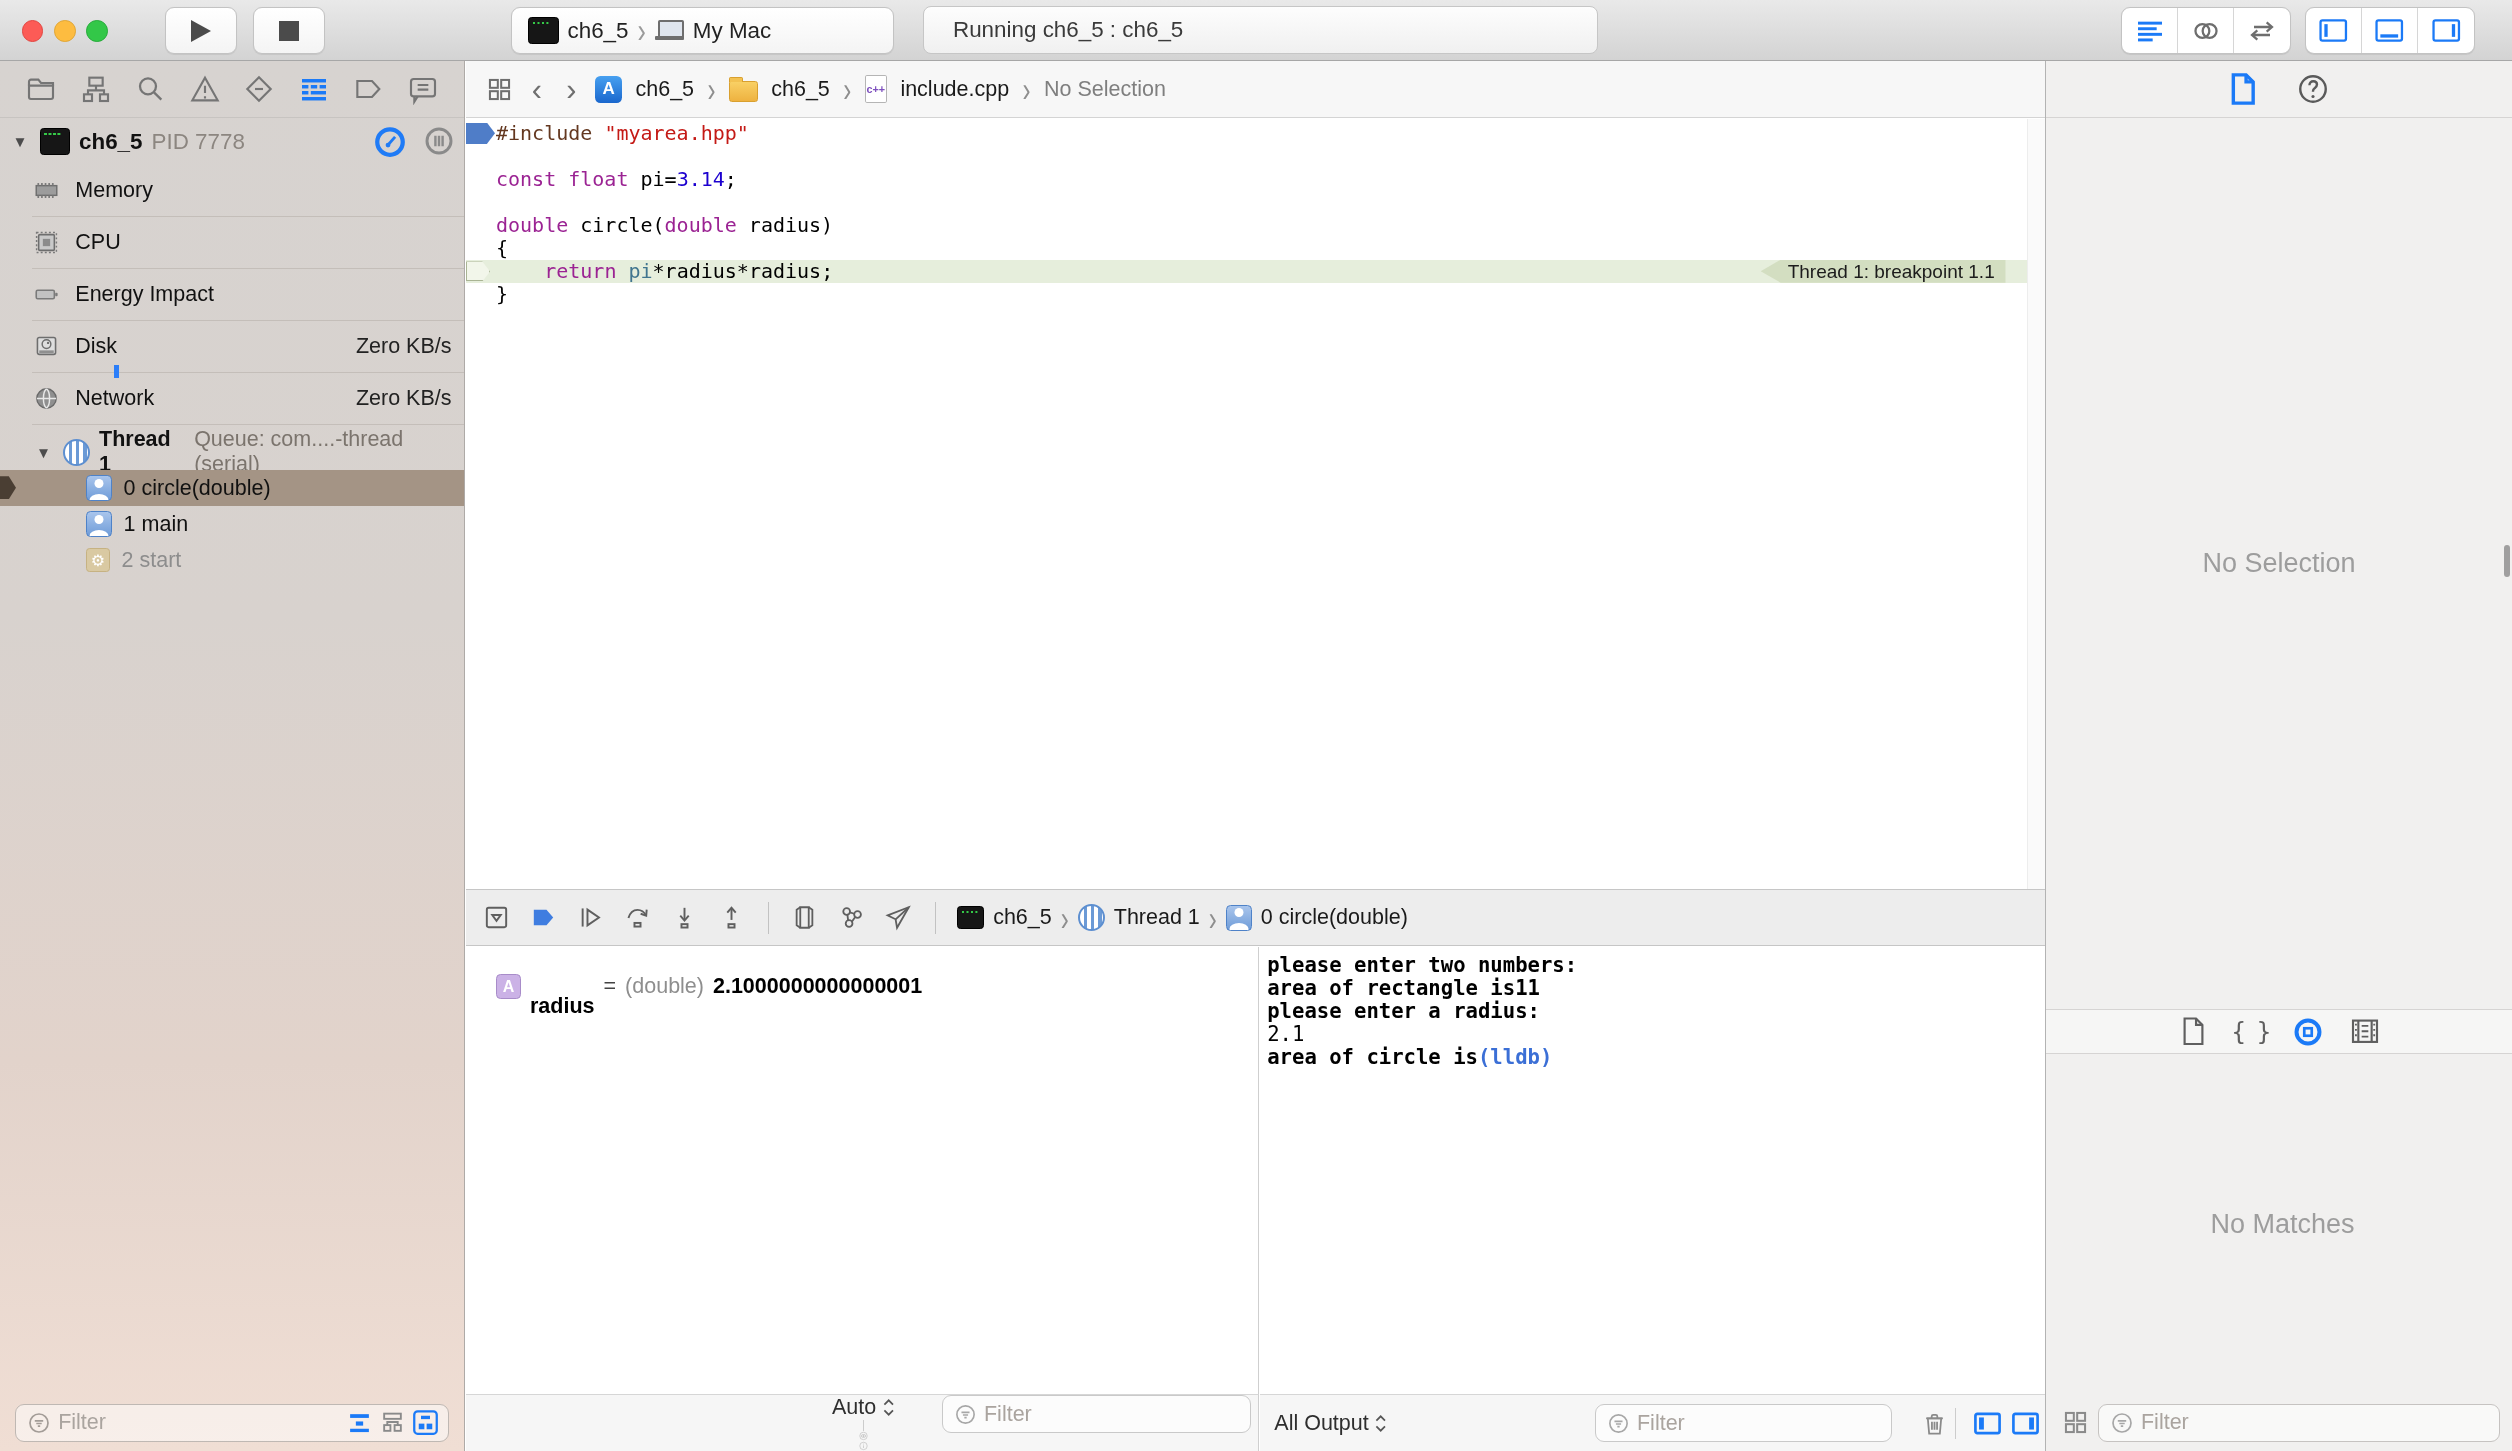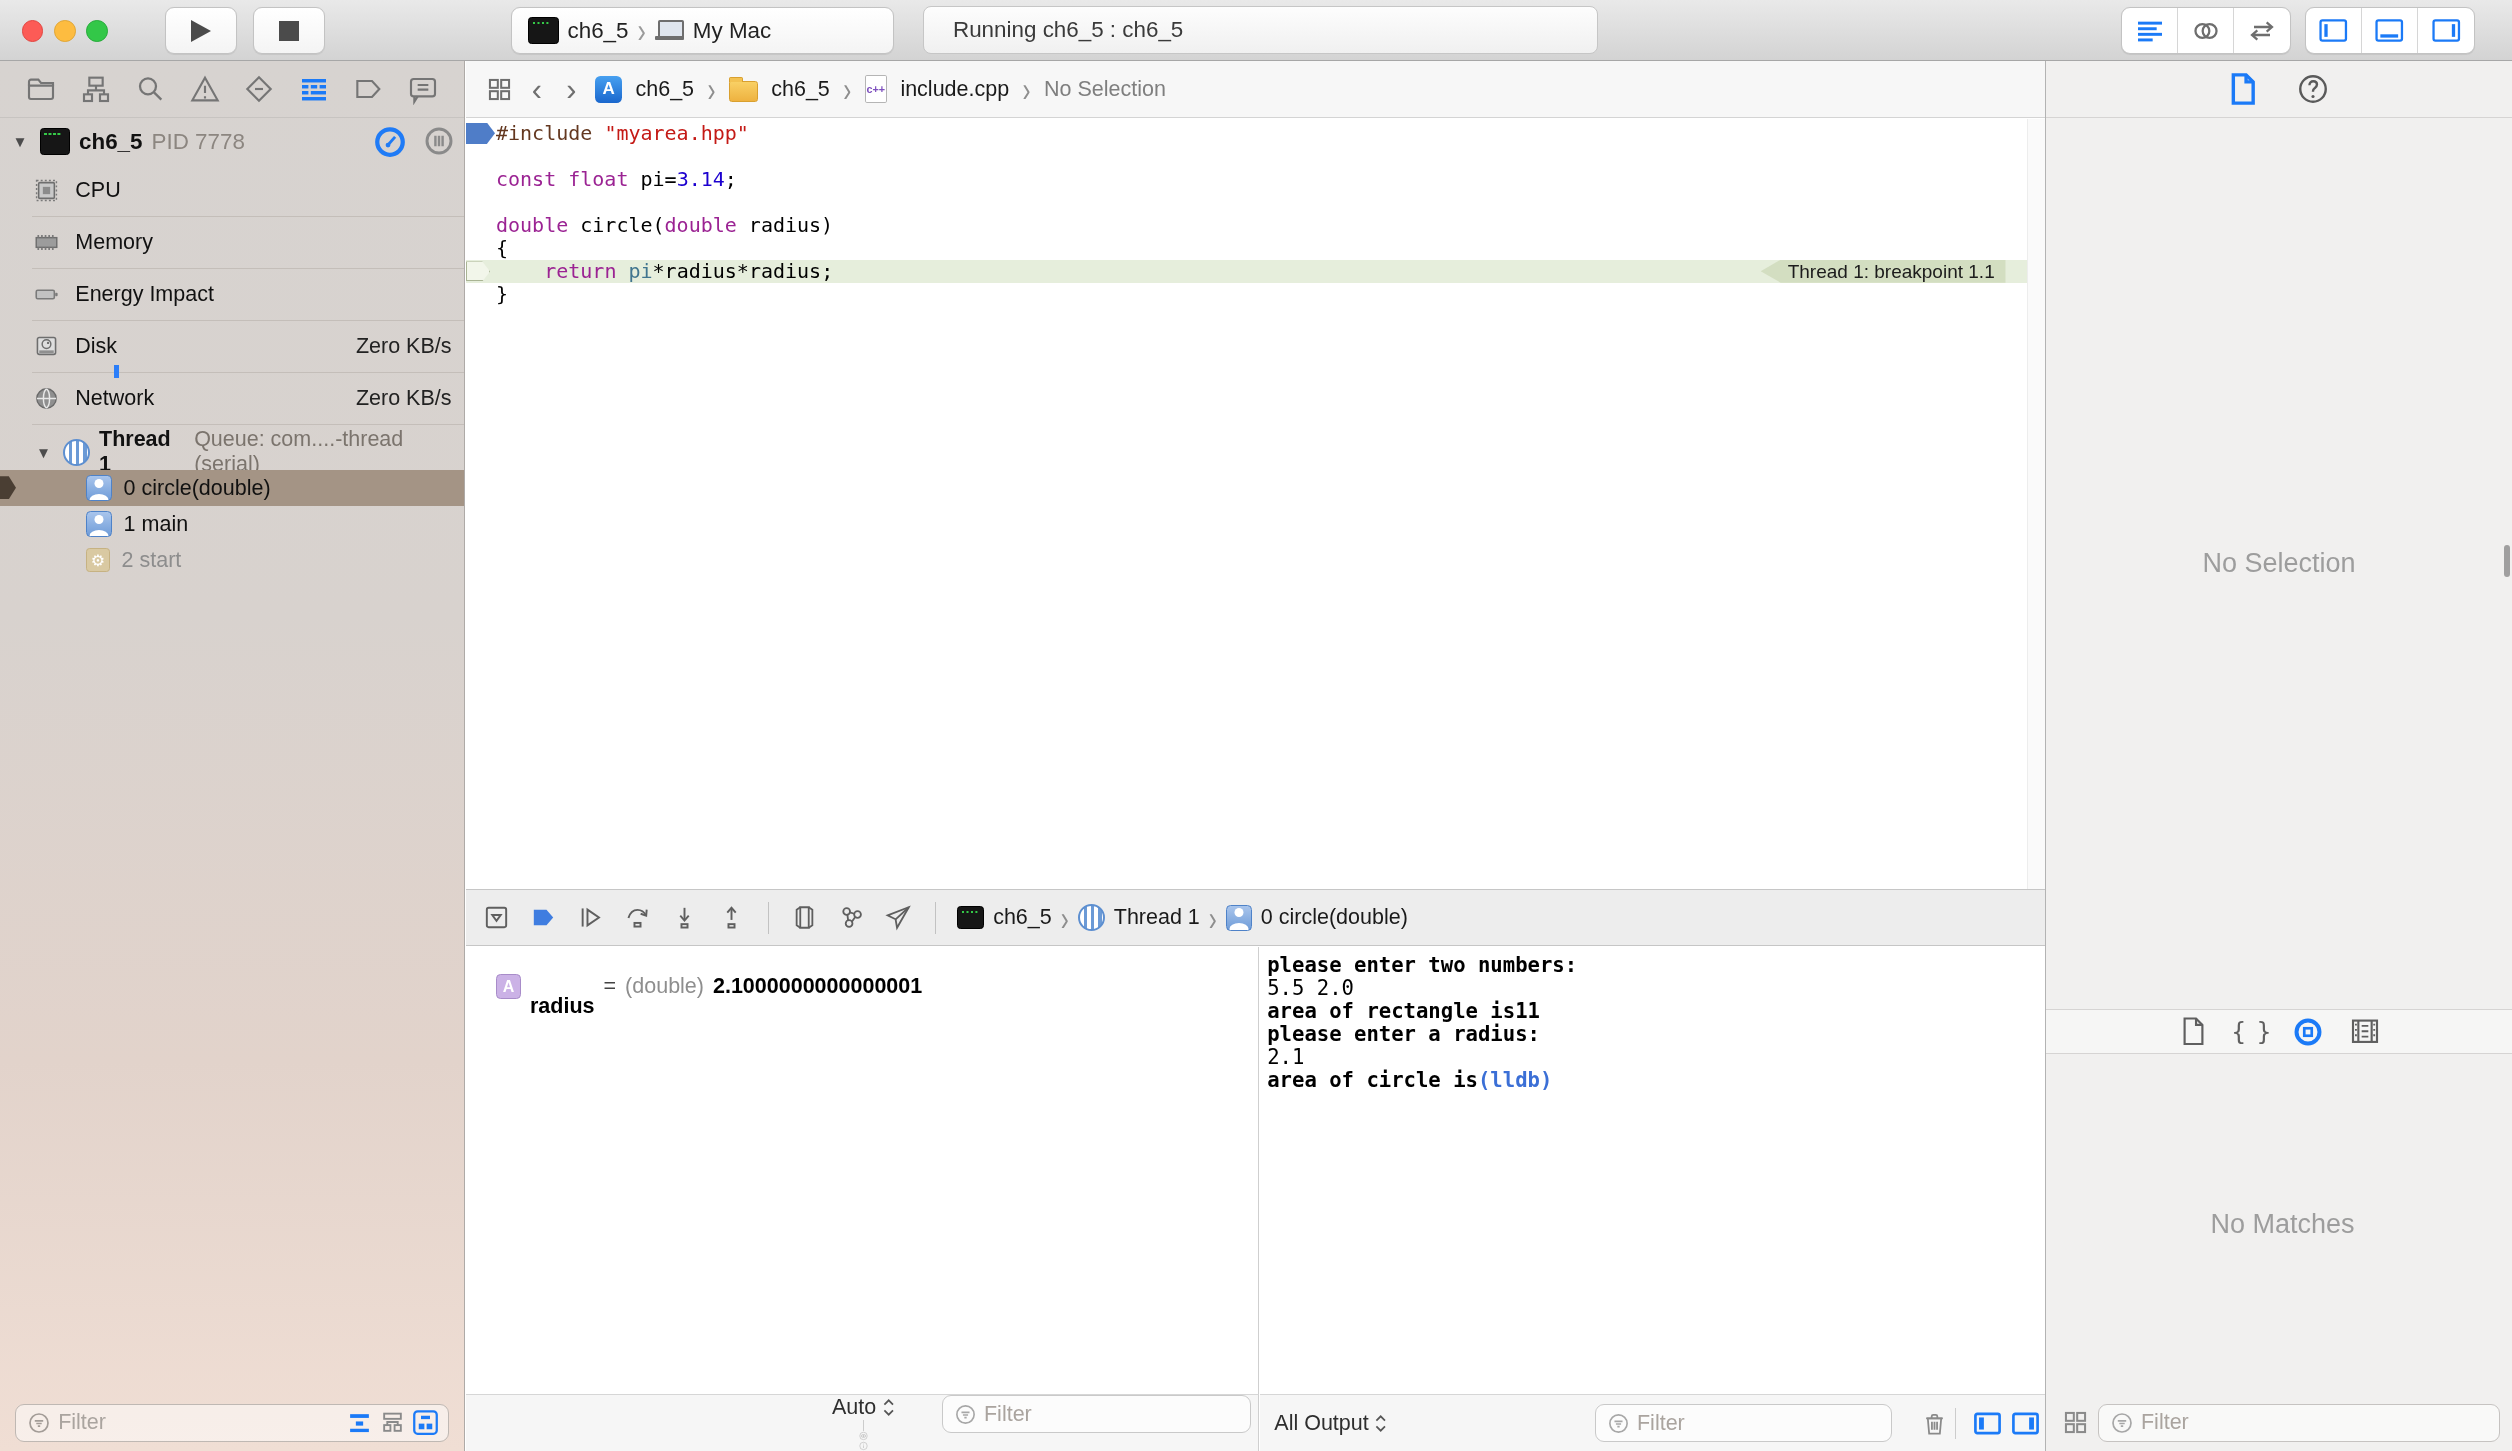--- a/index.html
+++ b/index.html
@@ -333,37 +333,37 @@
             <circle cx="12" cy="12" r="9" stroke-width="2.2"></circle>
             <path d="M9.3 8v8M12 8v8M14.7 8v8" stroke-width="1.8"></path>
           </svg>
         </span>
       </div>
 
       <div id="gauge-list">
           <div class="gauge-row">
             <span class="g-icon">
               <svg width="29" height="29" viewBox="0 0 24 24">
+                <rect x="3.5" y="8" width="17" height="8" fill="#9c9c9c" stroke="#6e6e6e" stroke-width="1.2"></rect>
+                <line x1="4.5" y1="6.8" x2="19.5" y2="6.8" stroke="#7a7a7a" stroke-width="2" stroke-dasharray="1.4 1.6"></line>
+                <line x1="4.5" y1="17.2" x2="19.5" y2="17.2" stroke="#7a7a7a" stroke-width="2" stroke-dasharray="1.4 1.6"></line>
+              </svg>
+            </span>
+            <span class="g-label">Memory</span>
+            <span class="g-value"></span>
+          </div>
+          <div class="gauge-row">
+            <span class="g-icon">
+              <svg width="29" height="29" viewBox="0 0 24 24">
                 <rect x="5.5" y="5.5" width="13" height="13" rx="1" fill="#c9c9c9" stroke="#6e6e6e" stroke-width="1.3"></rect>
                 <rect x="9" y="9" width="6" height="6" fill="#8b8b8b"></rect>
                 <rect x="3.8" y="3.8" width="16.4" height="16.4" fill="none" stroke="#7a7a7a" stroke-width="1.2" stroke-dasharray="1.6 1.8"></rect>
               </svg>
             </span>
             <span class="g-label">CPU</span>
-            <span class="g-value"></span>
-          </div>
-          <div class="gauge-row">
-            <span class="g-icon">
-              <svg width="29" height="29" viewBox="0 0 24 24">
-                <rect x="3.5" y="8" width="17" height="8" fill="#9c9c9c" stroke="#6e6e6e" stroke-width="1.2"></rect>
-                <line x1="4.5" y1="6.8" x2="19.5" y2="6.8" stroke="#7a7a7a" stroke-width="2" stroke-dasharray="1.4 1.6"></line>
-                <line x1="4.5" y1="17.2" x2="19.5" y2="17.2" stroke="#7a7a7a" stroke-width="2" stroke-dasharray="1.4 1.6"></line>
-              </svg>
-            </span>
-            <span class="g-label">Memory</span>
             <span class="g-value"></span>
           </div>
           <div class="gauge-row">
             <span class="g-icon">
               <svg width="29" height="29" viewBox="0 0 24 24">
                 <rect x="3.5" y="8.5" width="15" height="7" rx="1.2" fill="#c2c2c2" stroke="#7a7a7a" stroke-width="1.3"></rect>
                 <rect x="19.2" y="10.5" width="2" height="3" rx="0.8" fill="#7a7a7a"></rect>
               </svg>
             </span>
             <span class="g-label">Energy Impact</span>
@@ -570,21 +570,20 @@
           <span class="var-badge">A</span>
           <span class="var-name">radius</span>
           <span class="var-eq">=</span>
           <span class="var-type">(double)</span>
           <span class="var-value">2.1000000000000001</span>
         </div>
       </div>
       <div class="console-pane">
         <div class="console-lines" id="console-lines">
             <div class="console-line"><span class="out">please enter two numbers:</span></div>
-            <div class="console-line"><span class="in">5.5 2.0</span></div>
             <div class="console-line"><span class="out">area of rectangle is11</span></div>
             <div class="console-line"><span class="out">please enter a radius:</span></div>
             <div class="console-line"><span class="in">2.1</span></div>
             <div class="console-line"><span class="out">area of circle is</span><span class="lldb">(lldb) </span></div>
           </div>
       </div>
     </div>
 
     <div class="bottombar bb-vars">
       <span class="scope-btn">

